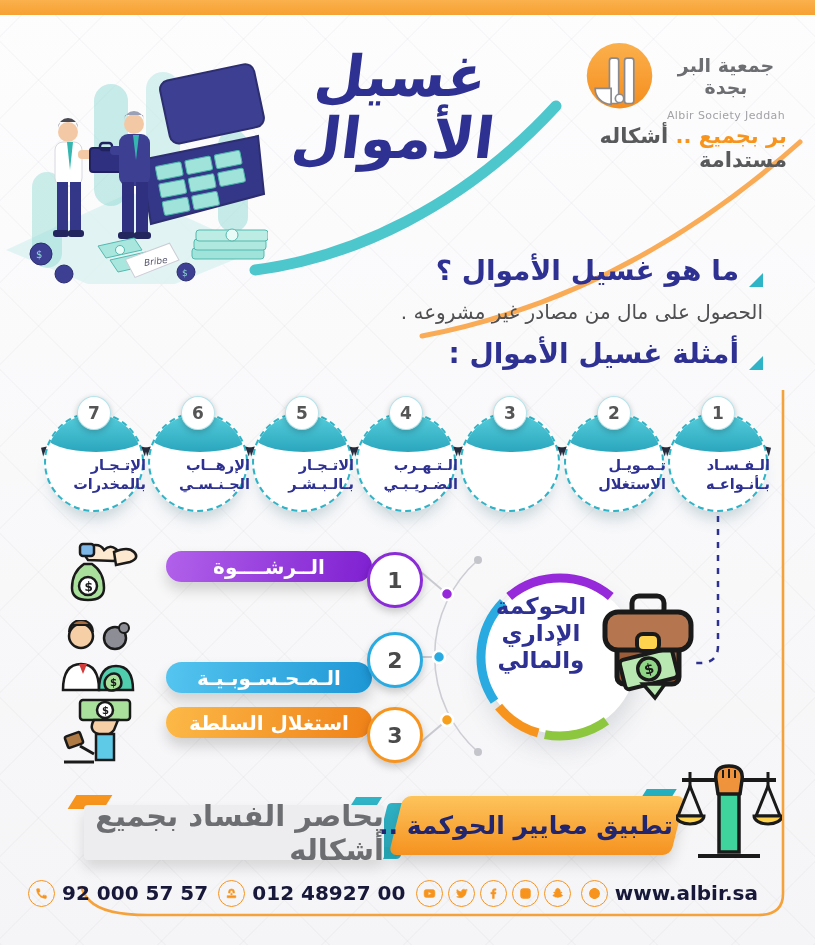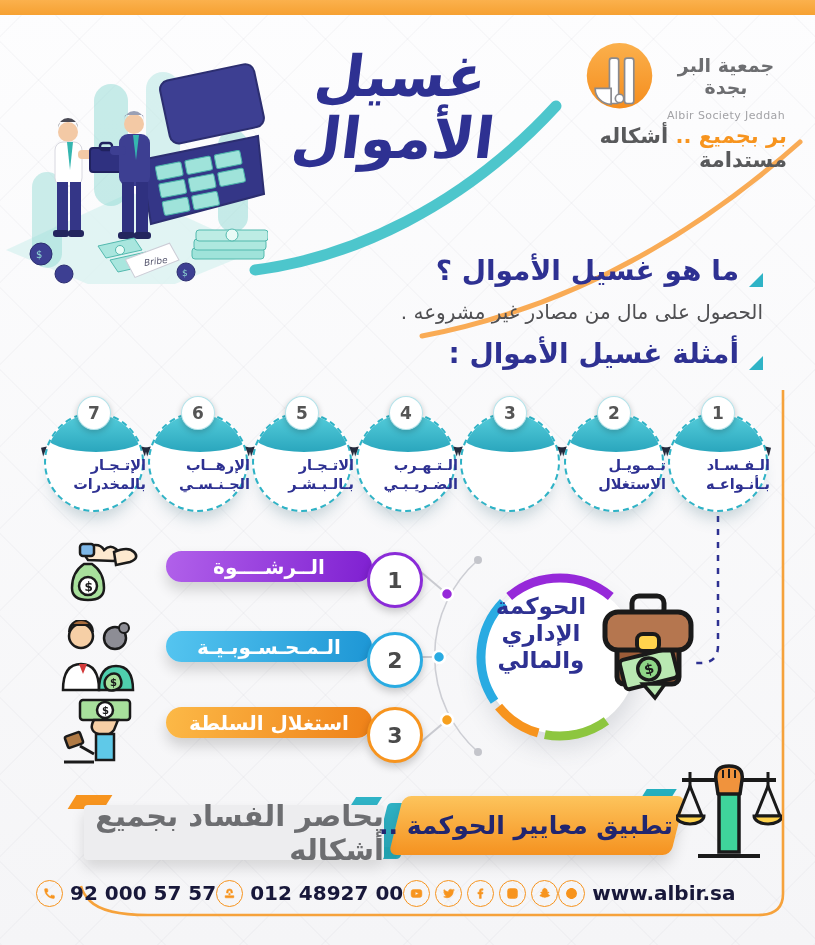--- a/index.html
+++ b/index.html
@@ -57,21 +57,21 @@
   
   .type-row{z-index:2;}
   .pill{position:absolute;left:166px;width:206px;height:31px;border-radius:26px;display:flex;
         align-items:center;justify-content:center;color:#fff;font-weight:bold;font-size:20px;
         box-shadow:0 8px 14px rgba(0,0,0,.16);}
   .num-badge{position:absolute;left:367px;width:50px;height:50px;border-radius:50%;background:#fff;
              display:flex;align-items:center;justify-content:center;font-size:22px;font-weight:bold;
              color:#4a4a4a;box-shadow:0 4px 9px rgba(0,0,0,.2);z-index:3;}
   .t1 .pill{background:linear-gradient(100deg,#b161ea,#7f20d1);}
   .t1 .num-badge{border:3px solid #8a2bd8;}
-  .t2 .pill{background:linear-gradient(100deg,#55c5f0,#1d96d5);}
+  .t2 .pill{background:linear-gradient(100deg,#55c5f0,#1d96d5);margin-top:31px;}
   .t2 .num-badge{border:3px solid #29abe2;}
   .t3 .pill{background:linear-gradient(100deg,#fcb947,#ef8118;);background:linear-gradient(100deg,#fcb947,#ef8118);}
   .t3 .num-badge{border:3px solid #f7941e;}
   .type-icon{position:absolute;}
   
   .center-circle{left:483px;top:580px;width:154px;height:154px;border-radius:50%;background:#fff;
                  box-shadow:0 12px 26px rgba(60,70,90,.18);z-index:2;}
   .center-ring{left:470px;top:567px;width:180px;height:180px;z-index:2;}
   .center-text{left:486px;top:593px;width:110px;text-align:center;color:#2e3192;font-weight:bold;
                font-size:23px;line-height:1.18;z-index:3;}
@@ -85,22 +85,22 @@
                  box-shadow:0 8px 16px rgba(0,0,0,.16);z-index:3;}
   .banner-orange-text{left:376px;top:796px;width:300px;height:59px;display:flex;align-items:center;
                       justify-content:center;color:#21266f;font-weight:bold;font-size:25px;z-index:4;direction:rtl;}
   .gray-corner-orange{left:72px;top:795px;width:36px;height:14px;transform:skewX(-32deg);background:#f7941e;z-index:2;}
   .gray-corner-teal{left:352px;top:797px;width:26px;height:13px;transform:skewX(-32deg);background:#2fb3c6;z-index:2;}
   .banner-gray{left:84px;top:805px;width:300px;height:55px;background:#ededef;border-radius:4px;
                box-shadow:0 8px 14px rgba(0,0,0,.13);display:flex;align-items:center;justify-content:center;
                color:#6d6e71;font-weight:bold;font-size:29px;z-index:3;direction:rtl;}
   .scales{left:676px;top:764px;width:106px;height:106px;z-index:3;}
   
-  .footer{left:36px;top:876px;width:730px;height:34px;display:flex;align-items:center;
-          justify-content:flex-start;z-index:3;direction:ltr;}
+  .footer{left:28px;top:876px;width:730px;height:34px;display:flex;align-items:center;
+          justify-content:space-between;z-index:3;direction:ltr;}
   .f-group{display:flex;align-items:center;gap:7px;}
   .f-text{font-size:20px;font-weight:bold;color:#18183a;white-space:nowrap;}
   .icon-circle{width:25px;height:25px;border-radius:50%;border:1.8px solid #f7941e;display:flex;
                align-items:center;justify-content:center;flex:0 0 auto;}
   .icon-circle svg{width:13px;height:13px;fill:#f7941e;stroke:#f7941e;}
   .socials{display:flex;gap:5px;}
   .illu{left:6px;top:32px;width:262px;height:252px;z-index:2;}
 </style>
 </head>
 <body>

